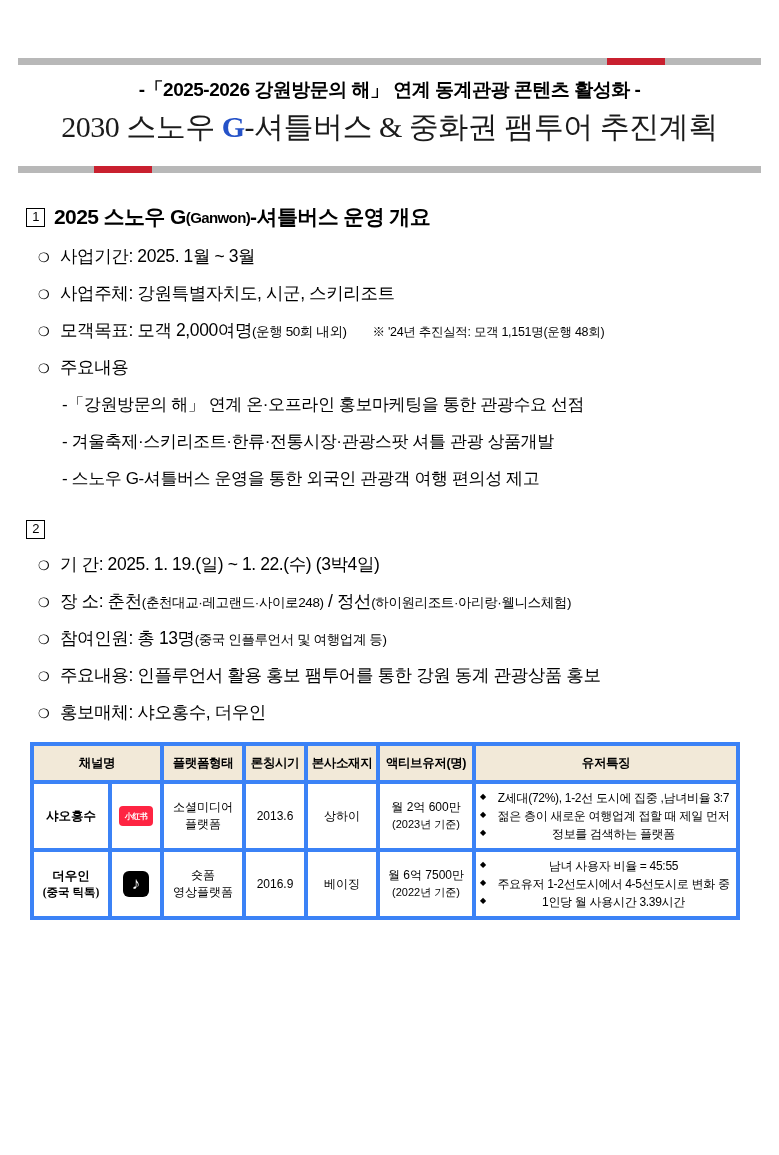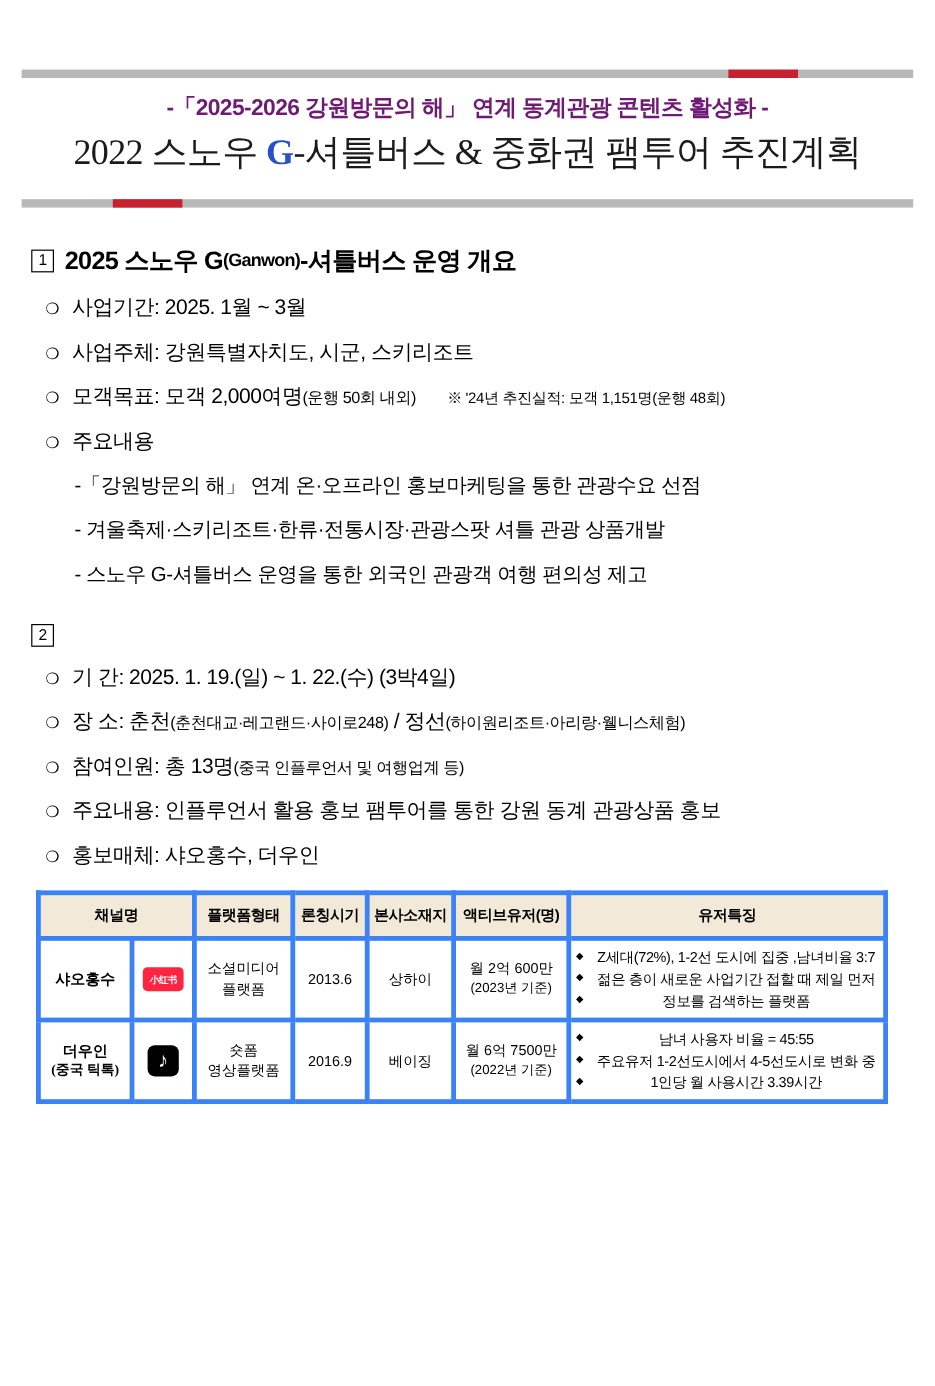--- a/index.html
+++ b/index.html
@@ -55,21 +55,21 @@
     top: 0;
     width: 58px;
     height: 7px;
     background: #c9202f;
   }
   .title-sub {
     text-align: center;
     font-family: "Liberation Sans", sans-serif;
     font-weight: bold;
     font-size: 19px;
-    color: #701a75;
+    color: #000000;
     letter-spacing: -0.5px;
     padding: 12px 0 2px 0;
   }
   .title-main {
     text-align: center;
     font-family: "Liberation Serif", serif;
     font-size: 30px;
     color: #1b1b1b;
     letter-spacing: -0.5px;
     padding: 2px 0 10px 0;
@@ -241,21 +241,21 @@
 <body>
 
 <div class="page">
 
   <div class="title-block">
     <div class="rule-top">
       <div class="accent"></div>
     </div>
     <div class="title-sub">-「2025-2026 강원방문의 해」 연계 동계관광 콘텐츠 활성화 -</div>
     <div class="title-main">
-      <span>2022 스노우 </span><span class="g-red">G</span><span>-셔틀버스 &amp; 중화권 팸투어 추진계획</span>
+      <span>2030 스노우 </span><span class="g-red">G</span><span>-셔틀버스 &amp; 중화권 팸투어 추진계획</span>
     </div>
     <div class="rule-bottom">
       <div class="accent"></div>
     </div>
   </div>
 
   <div class="section">
     <div class="section-heading">
       <span class="section-num">1</span>
       <span>2025 스노우 G</span>
@@ -378,21 +378,21 @@
           </td>
           <td>2013.6</td>
           <td>상하이</td>
           <td class="cell-multi">
             <div>월 2억 600만</div>
             <div class="yr">(2023년 기준)</div>
           </td>
           <td class="feature">
             <ul>
               <li>Z세대(72%), 1-2선 도시에 집중 ,남녀비율 3:7</li>
-              <li>젊은 층이 새로운 사업기간 접할 때 제일 먼저</li>
+              <li>젊은 층이 새로운 여행업계 접할 때 제일 먼저</li>
               <li style="padding-left:15px;">정보를 검색하는 플랫폼</li>
             </ul>
           </td>
         </tr>
         <tr>
           <td class="name">
             <div>더우인</div>
             <div class="sub">(중국 틱톡)</div>
           </td>
           <td class="logo-cell">

